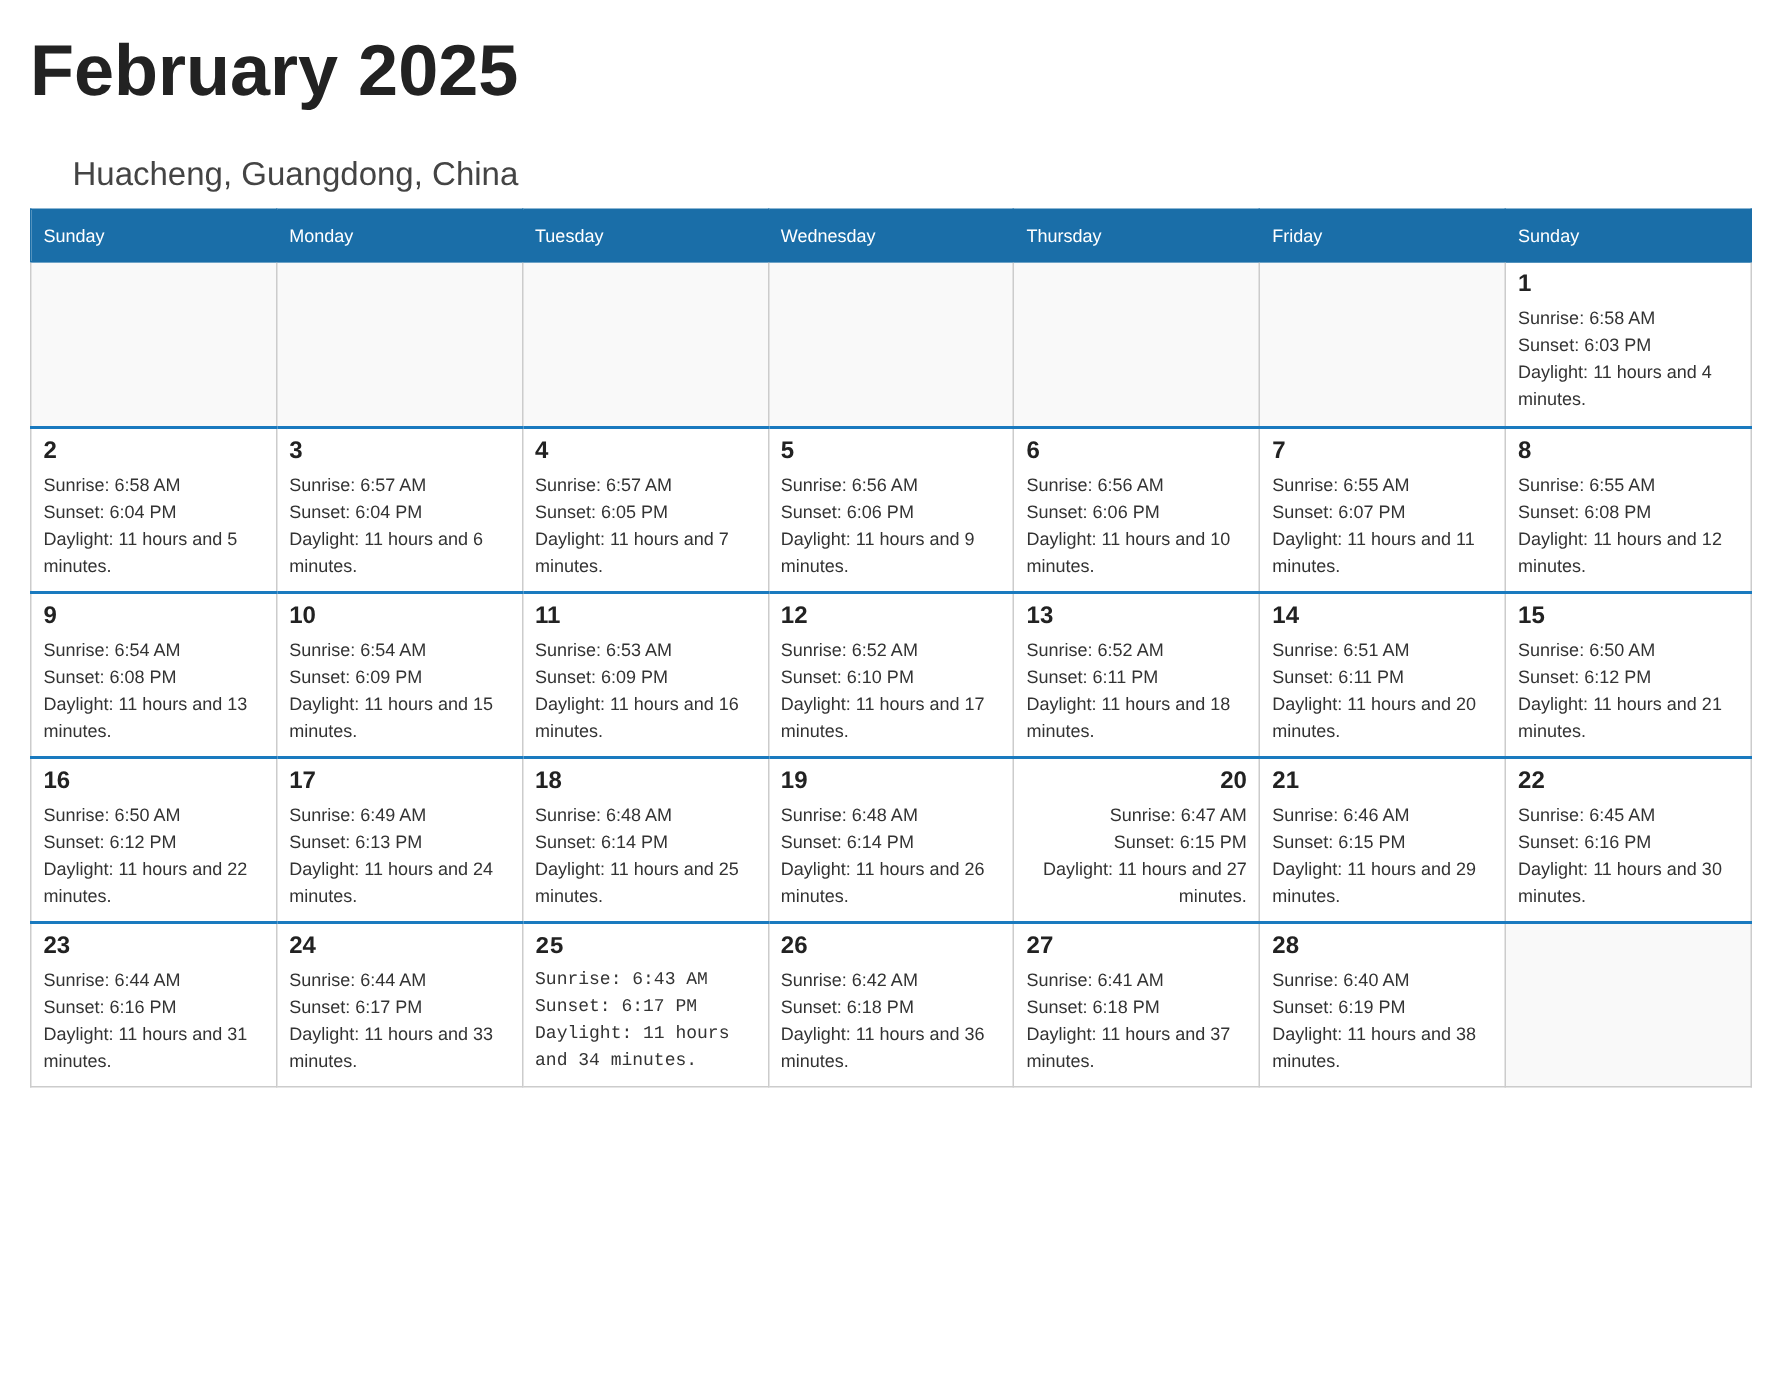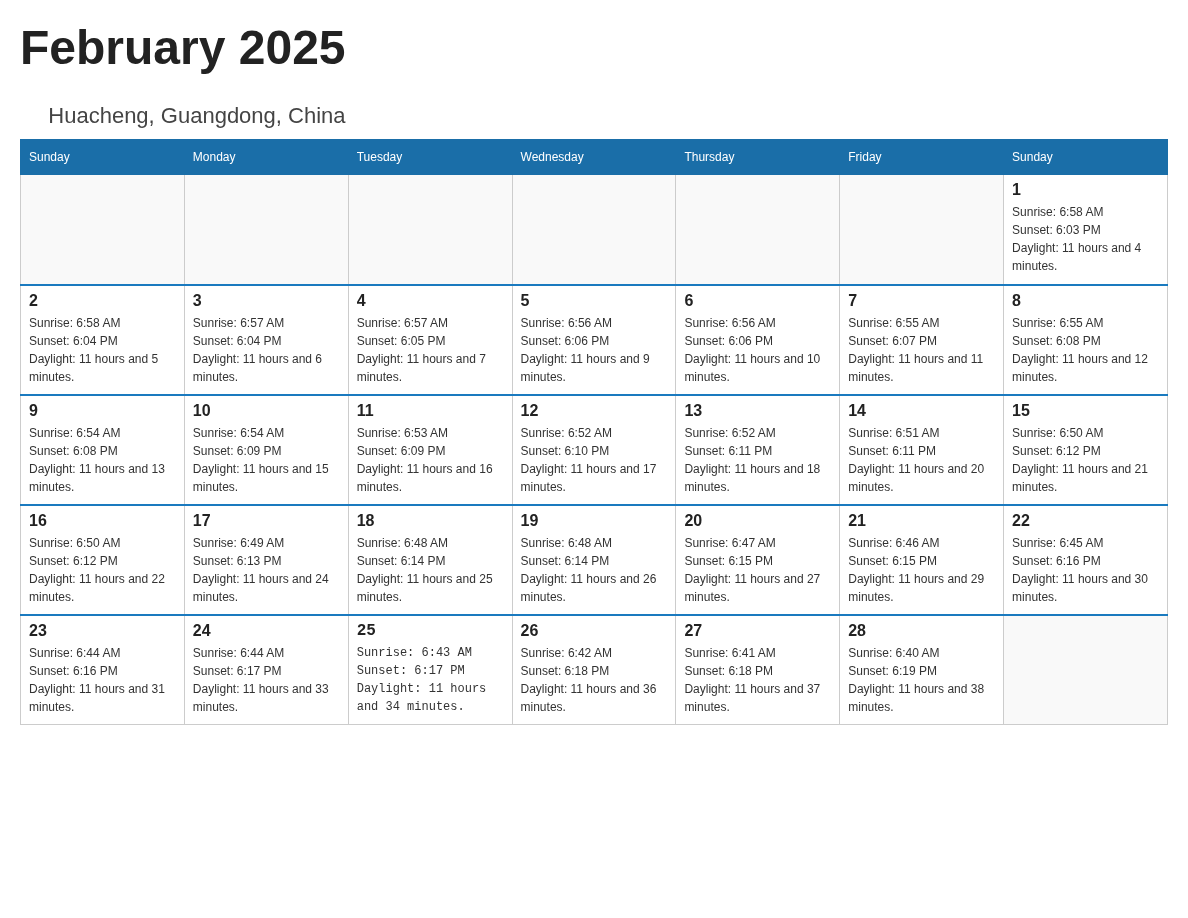--- a/index.html
+++ b/index.html
@@ -181,21 +181,21 @@
           <div class="day-info">Sunrise: 6:49 AM<br>Sunset: 6:13 PM<br>Daylight: 11 hours and 24 minutes.</div>
         </td>
         <td style="border-top: 2px solid rgb(26, 122, 191);">
           <span class="day-number">18</span>
           <div class="day-info">Sunrise: 6:48 AM<br>Sunset: 6:14 PM<br>Daylight: 11 hours and 25 minutes.</div>
         </td>
         <td style="border-top: 2px solid rgb(26, 122, 191);">
           <span class="day-number">19</span>
           <div class="day-info">Sunrise: 6:48 AM<br>Sunset: 6:14 PM<br>Daylight: 11 hours and 26 minutes.</div>
         </td>
-        <td style="border-top: 2px solid rgb(26, 122, 191);">
+        <td style="border-top: 2px solid rgb(26, 122, 191); text-align: right;">
           <span class="day-number">20</span>
           <div class="day-info">Sunrise: 6:47 AM<br>Sunset: 6:15 PM<br>Daylight: 11 hours and 27 minutes.</div>
         </td>
         <td style="border-top: 2px solid rgb(26, 122, 191);">
           <span class="day-number">21</span>
           <div class="day-info">Sunrise: 6:46 AM<br>Sunset: 6:15 PM<br>Daylight: 11 hours and 29 minutes.</div>
         </td>
         <td style="border-top: 2px solid rgb(26, 122, 191);">
           <span class="day-number">22</span>
           <div class="day-info">Sunrise: 6:45 AM<br>Sunset: 6:16 PM<br>Daylight: 11 hours and 30 minutes.</div>

